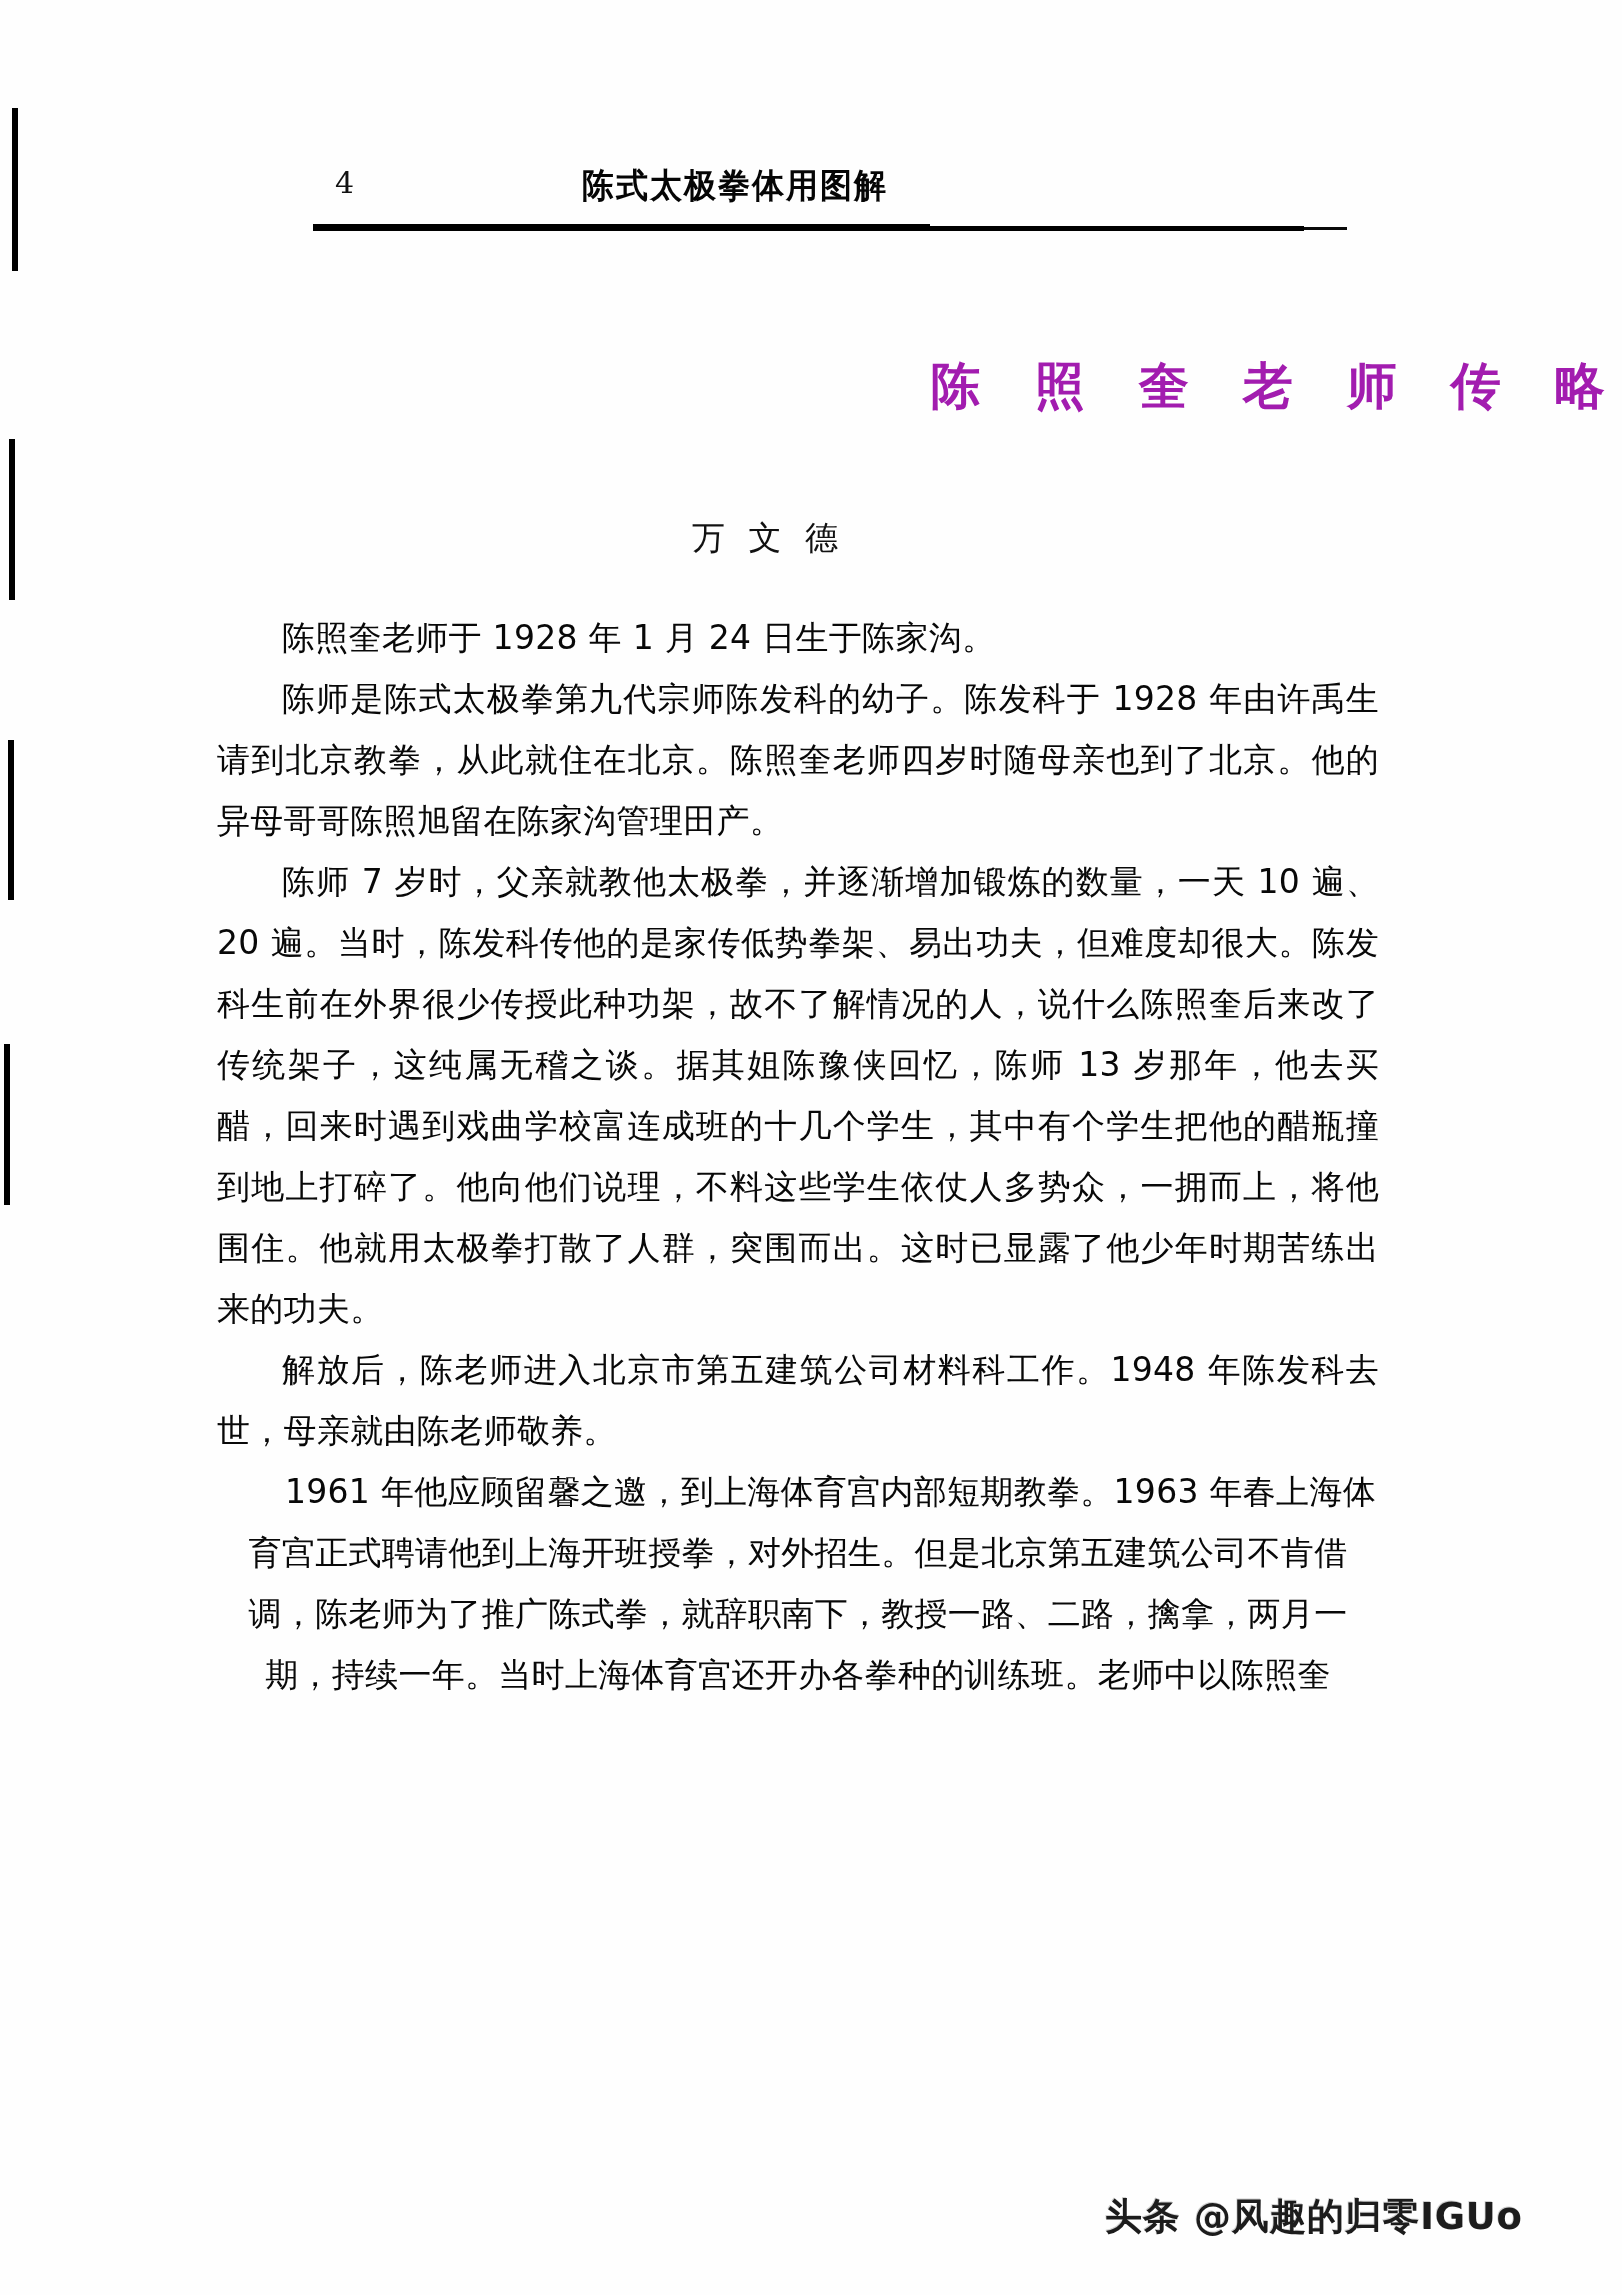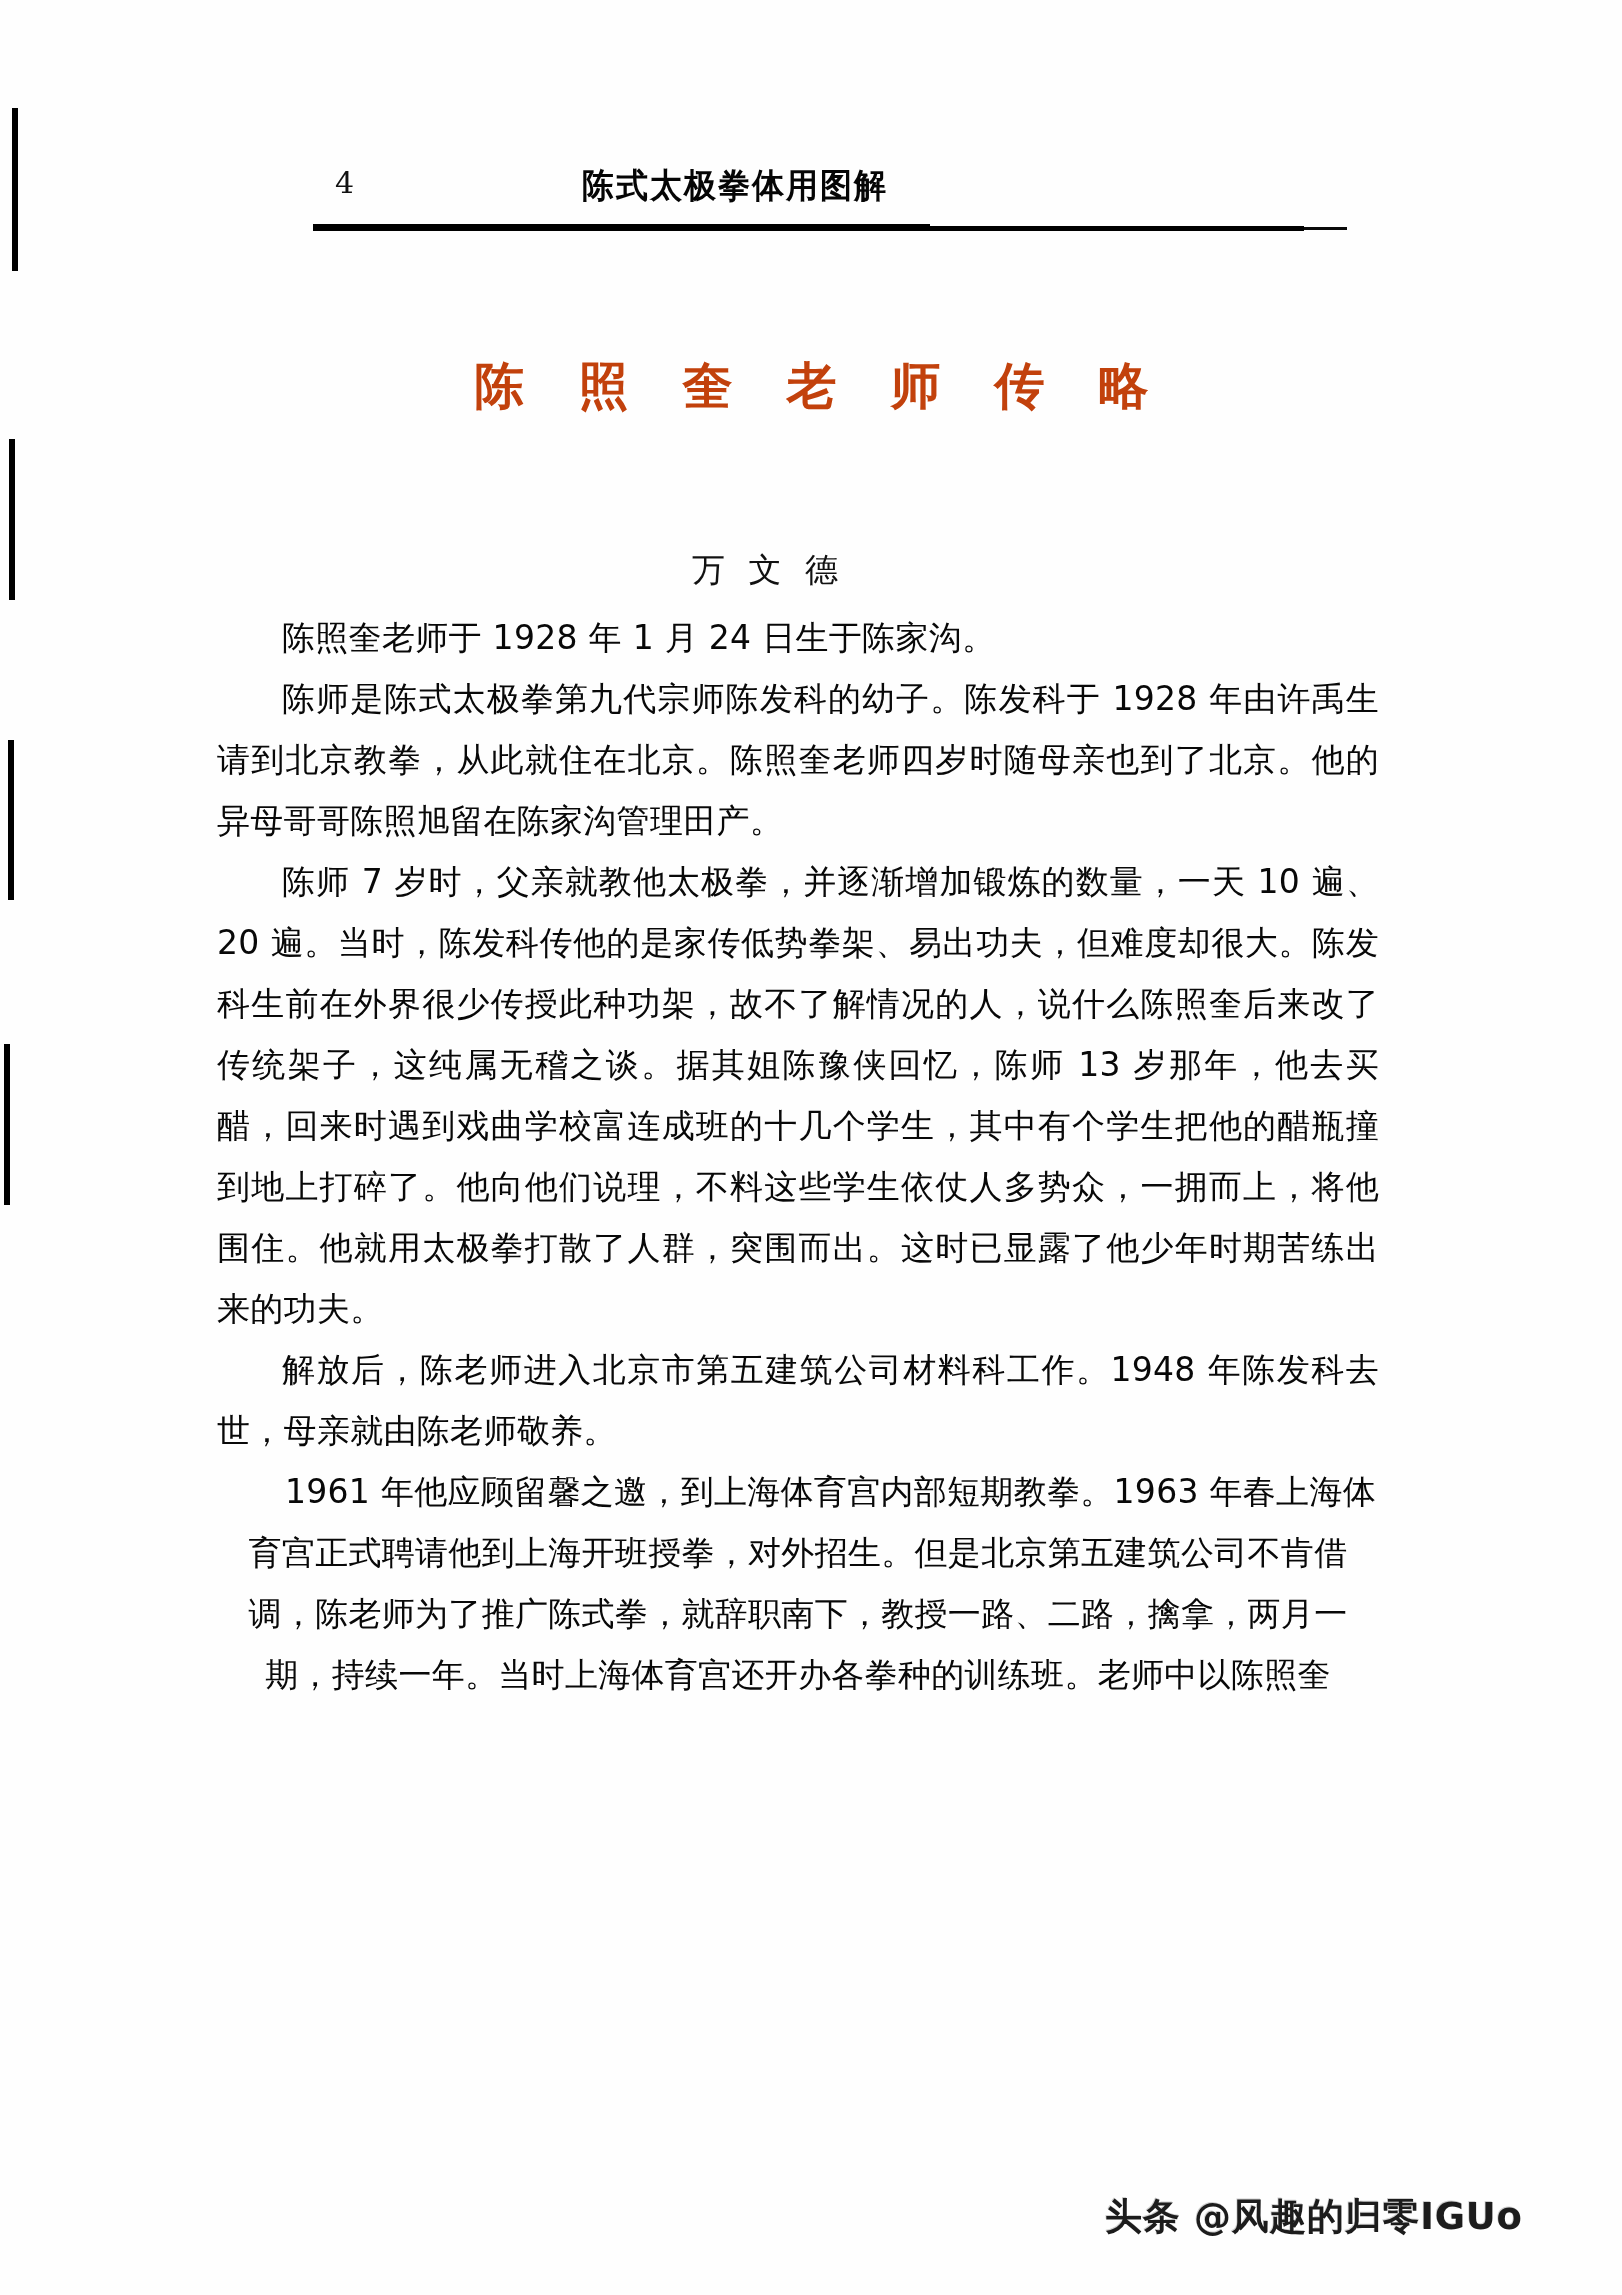--- a/index.html
+++ b/index.html
@@ -81,33 +81,33 @@
     height: 3.3px;
     background: #0a0a0a;
   }
 
   
   .article-title {
     position: absolute;
     left: 0;
     top: 353px;
     width: 1623px;
-    text-align: center;
+    text-align: right;
     font-size: 50px;
     font-weight: bold;
     letter-spacing: 18.3px;
     text-indent: 18.3px;
-    color: #c2410c;
+    color: #a21caf;
   }
 
   
   .byline {
     position: absolute;
     left: 0;
-    top: 548px;
+    top: 516px;
     width: 1484px;
     text-align: center;
     font-size: 33px;
     letter-spacing: 6.5px;
     text-indent: 6.5px;
     font-family: "DejaVu Serif", "Liberation Serif", serif;
     color: #111;
     padding-left: 46px;
     box-sizing: border-box;
   }

